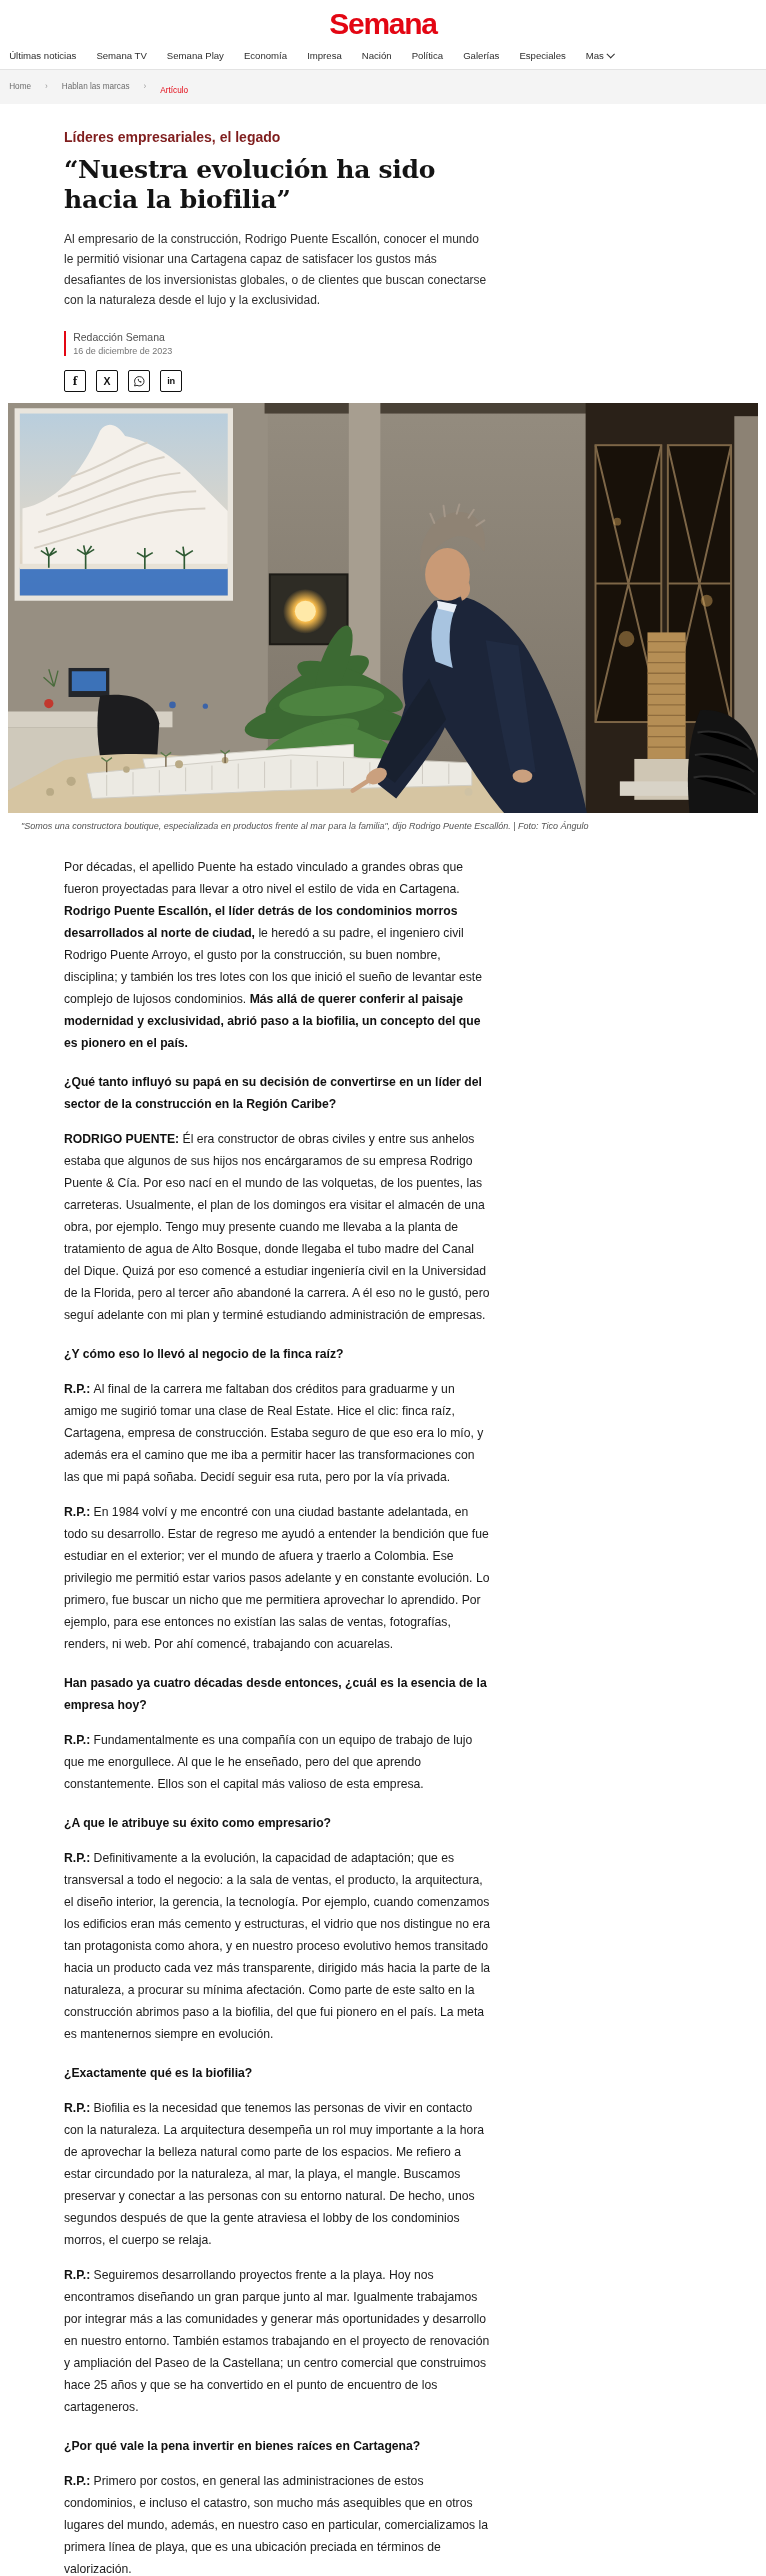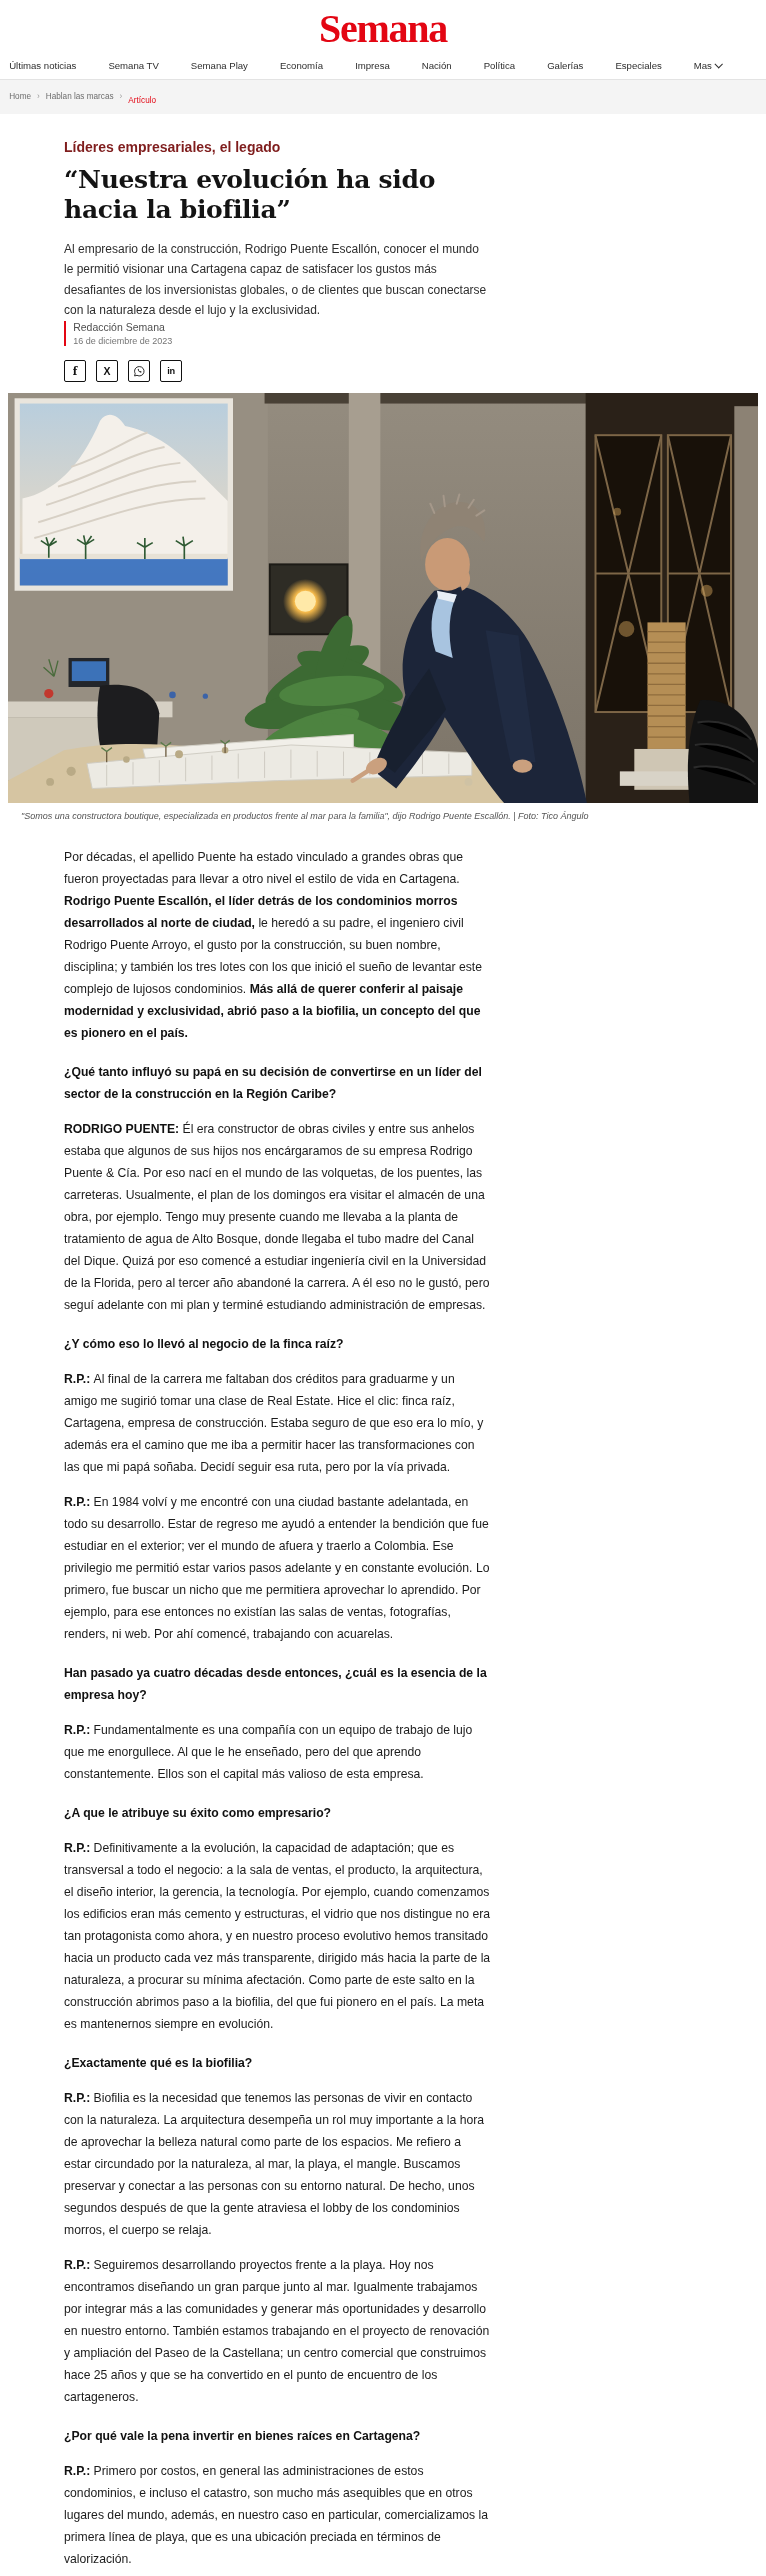--- a/index.html
+++ b/index.html
@@ -1,40 +1,40 @@
 <!DOCTYPE html>
 <html style="font-size:10.5px"><head>
 <meta charset="utf-8">
 <style>
   html,body{margin:0;padding:0;background:#ffffff;}
   body{width:766px;font-family:"Liberation Sans",sans-serif;color:#1b1b1b;}
 
   
   .masthead{padding:9.2px 0 6.6px;text-align:center;}
-  .logo{display:inline-block;font-family:Liberation Serif, serif;
-        font-weight:bold;font-size:40px;line-height:1;color:#e30613;letter-spacing:-1.3px;cursor:pointer;}
-  .nav{display:flex;align-items:center;gap:32px;padding:4px 9.2px 8px;border-bottom:0.7px solid #e3e3e3;}
+  .logo{display:inline-block;font-family:Liberation Sans, sans-serif;
+        font-weight:bold;font-size:30px;line-height:1;color:#e30613;letter-spacing:-1.3px;cursor:pointer;}
+  .nav{display:flex;align-items:center;gap:20px;padding:4px 9.2px 8px;border-bottom:0.7px solid #e3e3e3;}
   .nav-item{font-size:9.6px;color:#2e2e2e;cursor:pointer;white-space:nowrap;display:flex;align-items:center;gap:3.3px;}
   .chev{width:4.6px;height:4.6px;border-right:1px solid #2e2e2e;border-bottom:1px solid #2e2e2e;
         transform:rotate(45deg) translateY(-1.3px);display:inline-block;}
 
   
   .crumb-band{background:#f4f4f4;padding:8.6px 9.2px;}
-  .crumbs{display:flex;align-items:center;gap:6px;font-size:8.2px;color:#6d6d6d;}
+  .crumbs{display:flex;align-items:center;gap:14px;font-size:8.2px;color:#6d6d6d;}
   .crumb{cursor:pointer;}
   .crumb-sep{color:#9a9a9a;}
   .crumb.current{color:#e30613;cursor:default;margin-top:8px;}
 
   
   .art-head{margin:25px 0 0 64px;width:427px;}
   .category{color:#7f1d1d;font-size:14px;font-weight:600;}
   .headline{font-family:"DejaVu Serif","Liberation Serif",serif;font-weight:bold;
             font-size:25px;line-height:1.22;color:#141414;margin-top:10px;letter-spacing:-0.3px;}
   .subtitle{font-size:12px;line-height:20.4px;color:#2e2e2e;margin-top:13px;width:427px;}
-  .byline{border-left:2px solid #e30613;padding-left:7.2px;}
+  .byline{margin-top:20px;border-left:2px solid #e30613;padding-left:7.2px;}
   .author{font-size:10.5px;color:#4f4f4f;}
   .pubdate{font-size:9px;color:#757575;margin-top:3.3px;margin-left:-2px;padding-left:2px;}
   .share-row{display:flex;gap:10px;margin-top:14.5px;}
   .share-btn{width:22px;height:22px;border:1px solid #111;border-radius:2px;background:#fff;
              display:flex;align-items:center;justify-content:center;cursor:pointer;box-sizing:border-box;}
   .share-glyph{font-size:10.5px;font-weight:bold;color:#111;line-height:1;}
   .share-glyph.fb{font-family:"DejaVu Serif",serif;}
   .share-glyph.in{font-size:9.2px;letter-spacing:-0.3px;}
 
   

